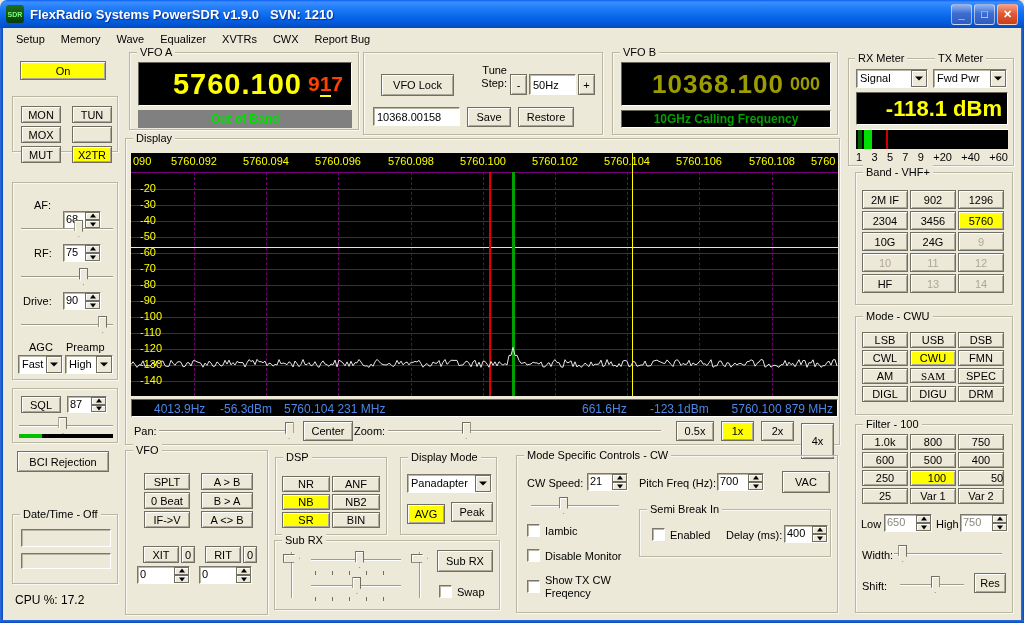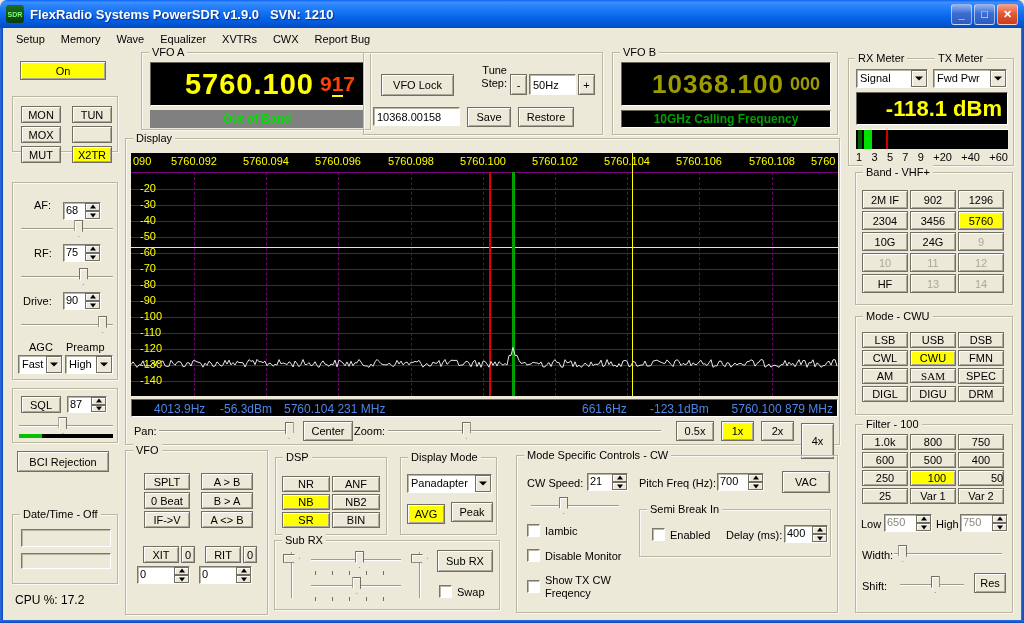--- a/index.html
+++ b/index.html
@@ -106,21 +106,21 @@
     <div class="btn" style="left:8px;top:9px;width:40px;height:17px;">MON</div>
     <div class="btn" style="left:59px;top:9px;width:40px;height:17px;">TUN</div>
     <div class="btn" style="left:8px;top:29px;width:40px;height:17px;">MOX</div>
     <div class="btn" style="left:59px;top:29px;width:40px;height:17px;"></div>
     <div class="btn" style="left:8px;top:49px;width:40px;height:17px;">MUT</div>
     <div class="btn on" style="left:59px;top:49px;width:40px;height:17px;">X2TR</div>
   </div>
 
   <div class="grp" style="left:12px;top:182px;width:106px;height:198px;">
     <span class="lbl" style="left:21px;top:16px;">AF:</span>
-    <div class="numud" style="left:50px;top:19px;width:38px;height:18px;">
+    <div class="numud" style="left:50px;top:28px;width:38px;height:18px;">
       <span class="val">68</span>
         <span class="arrs">
           <i class="up"></i>
           <i class="dn"></i>
         </span>
     </div>
     <div class="hslider" style="left:8px;top:37px;width:92px;">
       <div class="track"></div>
         <div class="thumb" style="left:58%;"></div>
     </div>
@@ -179,21 +179,21 @@
   <div class="btn" style="left:17px;top:451px;width:92px;height:21px;">BCI Rejection</div>
 
   <div class="grp" style="left:12px;top:514px;width:106px;height:70px;">
     <span class="t">Date/Time - Off</span>
     <div class="sunk" style="left:8px;top:14px;width:90px;height:18px;background:#ECE9D8;"></div>
     <div class="sunk" style="left:8px;top:38px;width:90px;height:16px;background:#ECE9D8;"></div>
   </div>
 
   <span class="lbl" style="left:15px;top:593px;font-size:12px;">CPU %: 17.2</span>
 
-  <div class="grp" style="left:141px;top:52px;width:230px;height:78px;">
+  <div class="grp" style="left:129px;top:52px;width:230px;height:78px;">
     <span class="t">VFO A</span>
     <div class="lcd" style="left:8px;top:9px;width:214px;height:44px;display:flex;align-items:center;justify-content:flex-end;padding:0 8px;">
       <span class="vfoAmain">5760.100</span>
       <span class="vfoAsub" style="margin-left:6px;"><span>9</span><span class="u">1</span><span>7</span></span>
     </div>
     <div style="position:absolute;left:8px;top:57px;width:214px;height:18px;background:#808080;color:#00E000;font-weight:bold;font-size:12px;display:flex;align-items:center;justify-content:center;">Out of Band</div>
   </div>
 
   <div class="grp" style="left:363px;top:52px;width:240px;height:83px;">
     <div class="btn" style="left:17px;top:21px;width:73px;height:22px;">VFO Lock</div>

